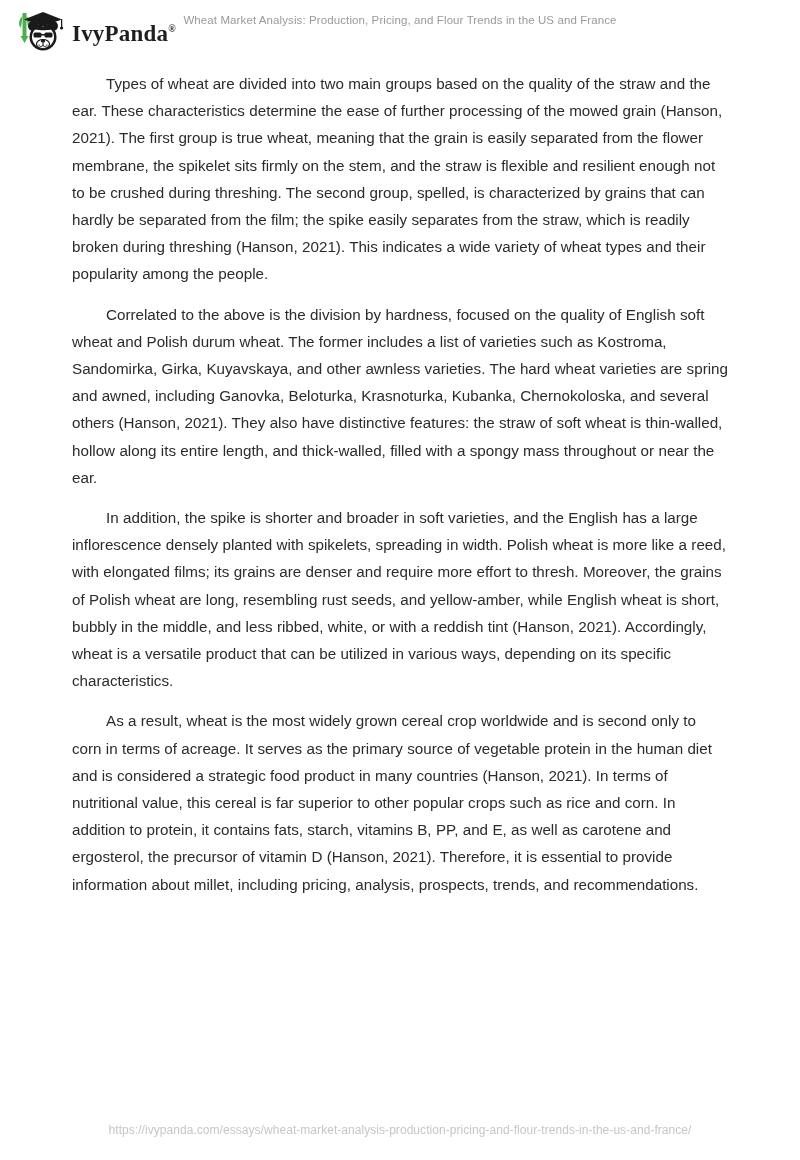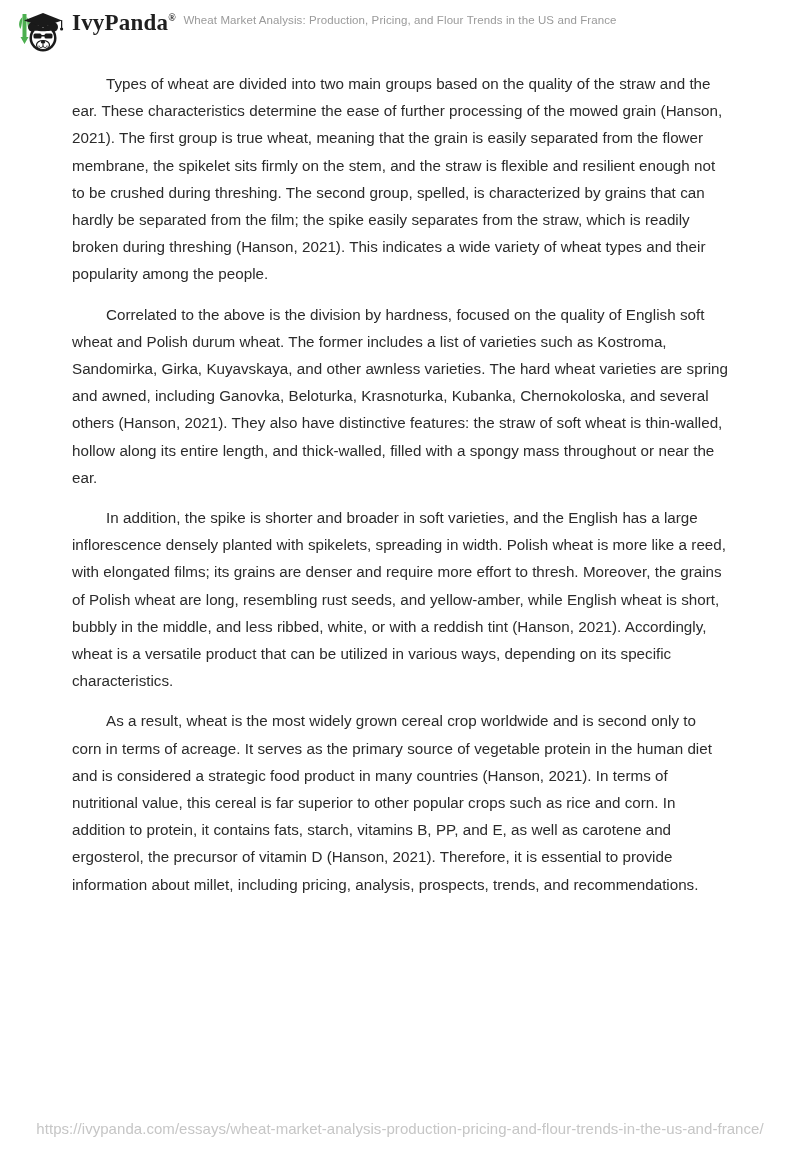--- a/index.html
+++ b/index.html
@@ -22,21 +22,21 @@
     top: 0;
     left: 0;
     width: 800px;
     height: 62px;
   }
   .brand {
     position: absolute;
     left: 14px;
     top: 10px;
     display: flex;
-    align-items: flex-start;
+    align-items: center;
     height: 44px;
   }
   .brand-mark {
     width: 52px;
     height: 46px;
     flex: 0 0 52px;
     display: block;
   }
   .brand-name {
     margin-left: 6px;
@@ -89,21 +89,21 @@
 
   
   .page-footer {
     position: absolute;
     left: 0;
     bottom: 22px;
     width: 800px;
     text-align: center;
   }
   .footer-url {
-    font-size: 15px;
+    font-size: 12px;
     color: #c6c6c6;
     font-family: "Liberation Sans", sans-serif;
     letter-spacing: 0.05px;
     white-space: nowrap;
   }
 </style>
 </head>
 <body>
 
 <div class="page-header">

